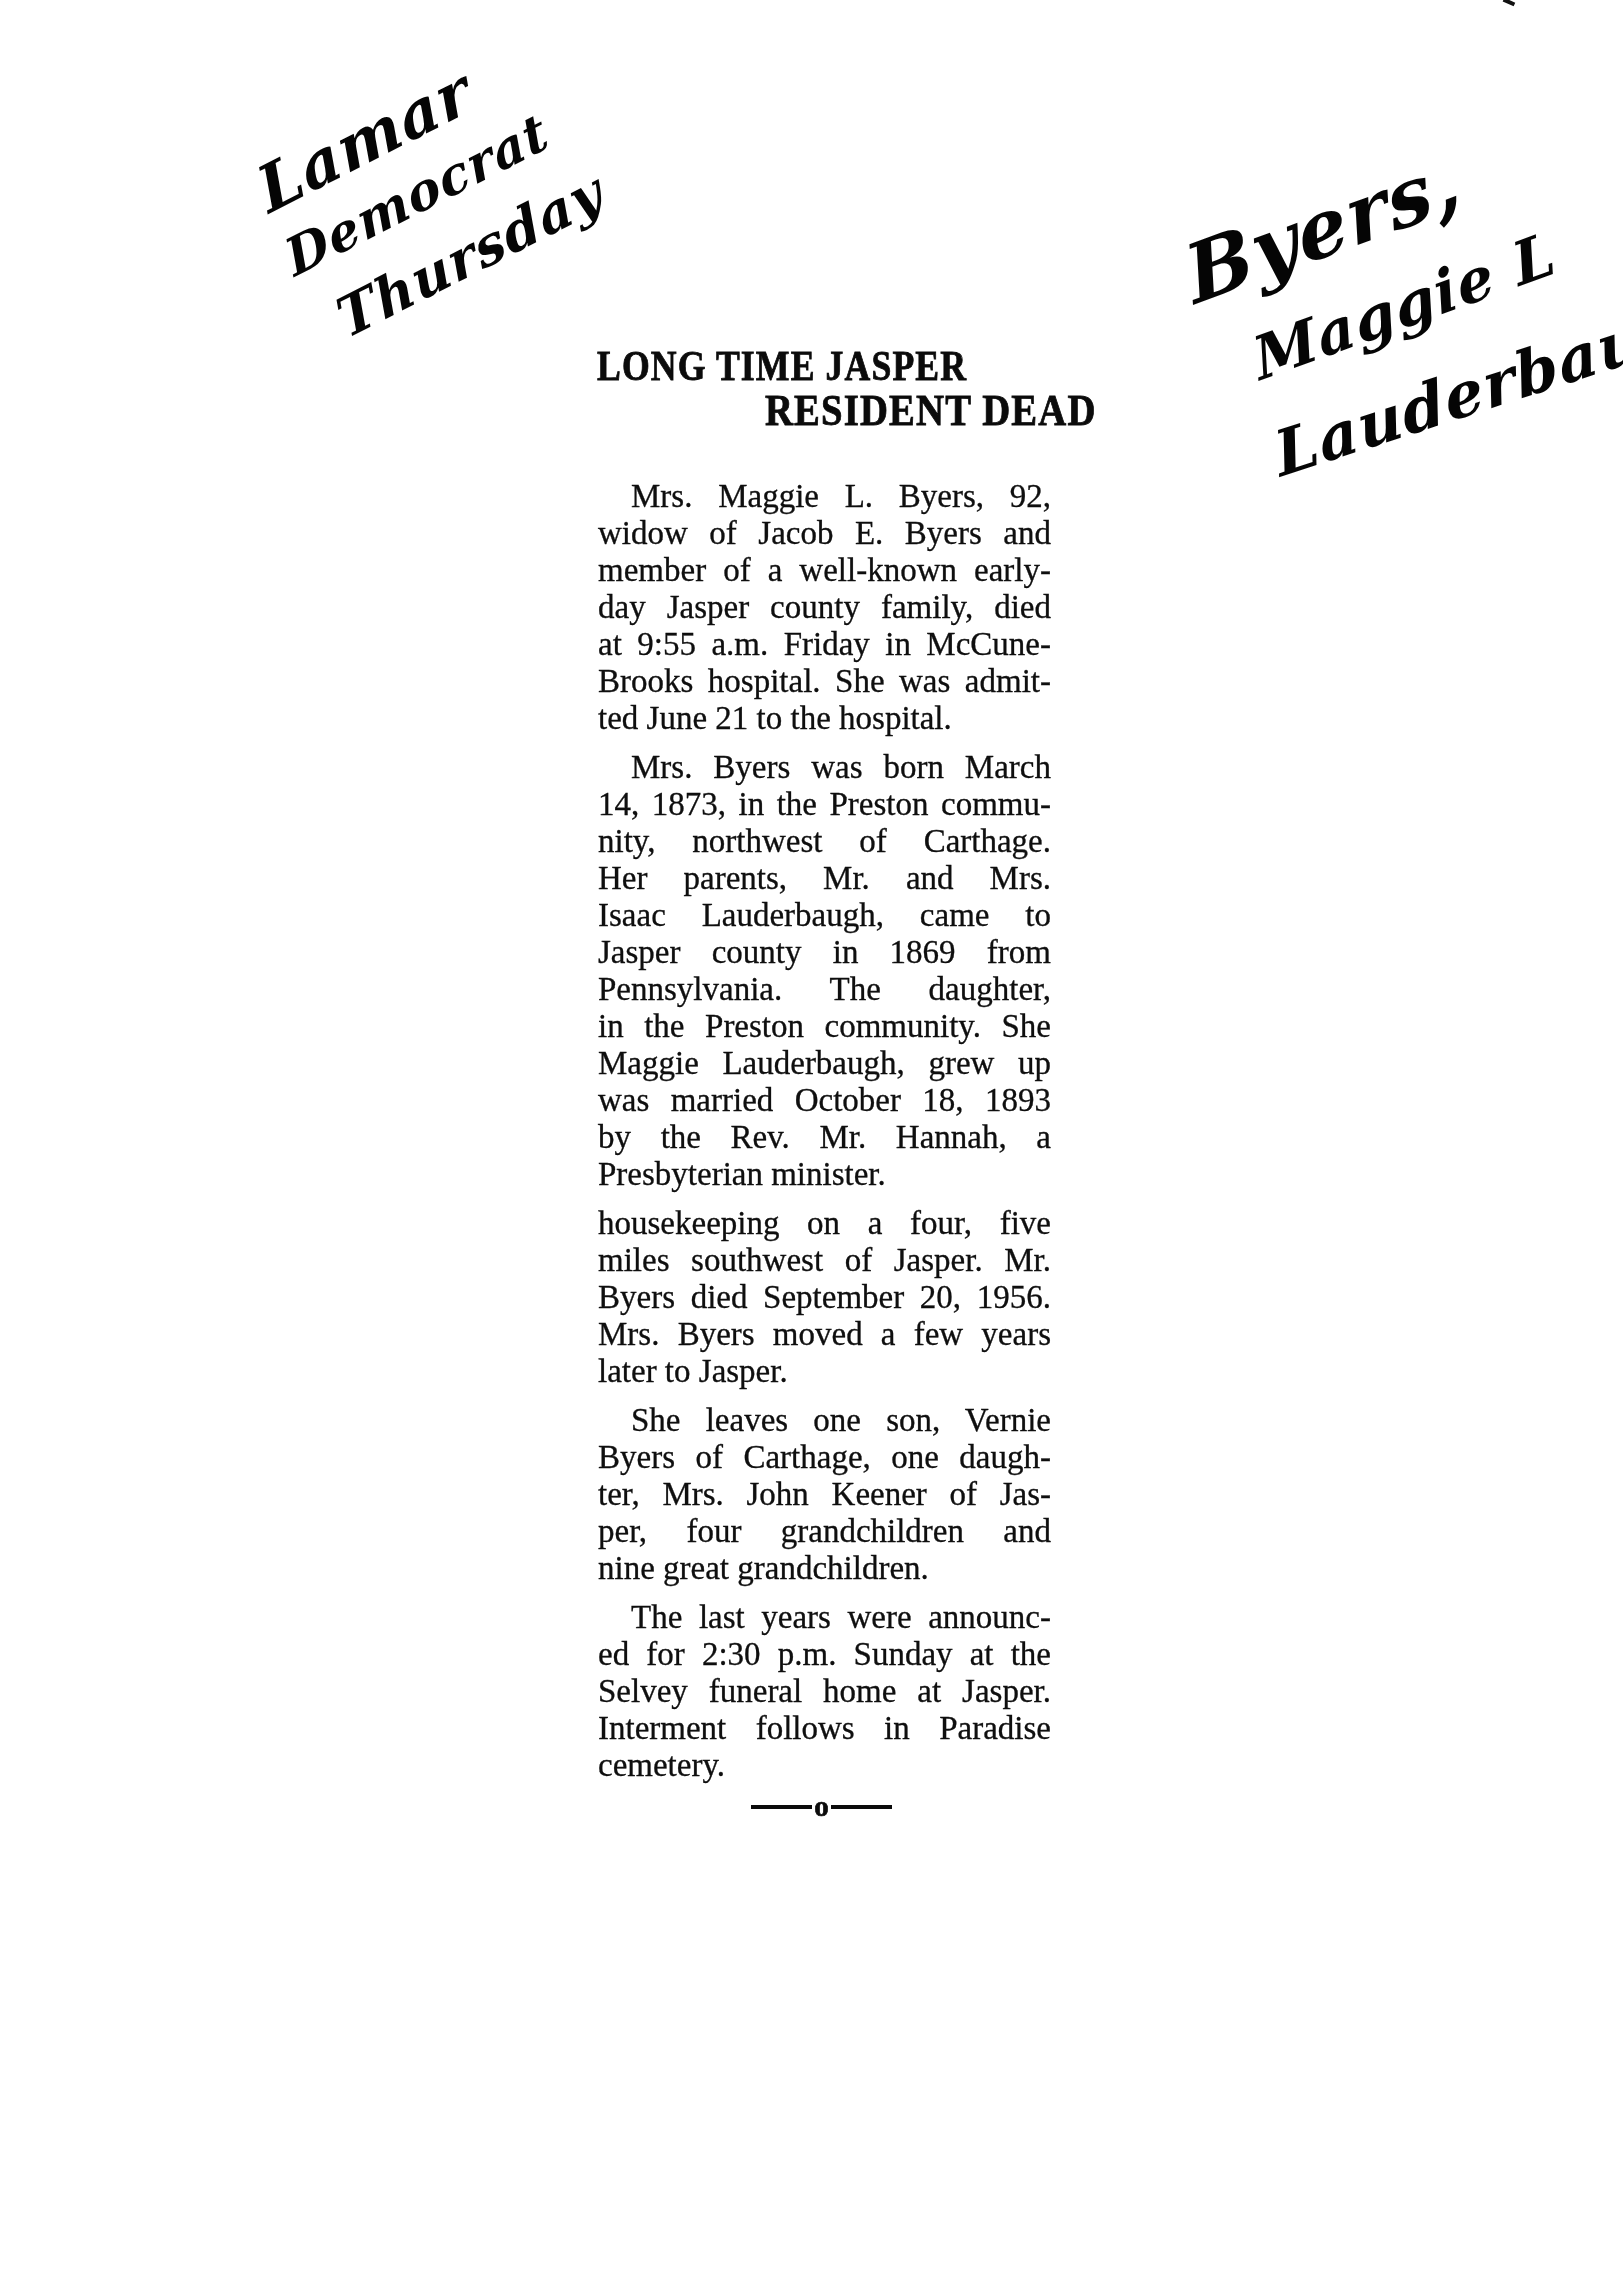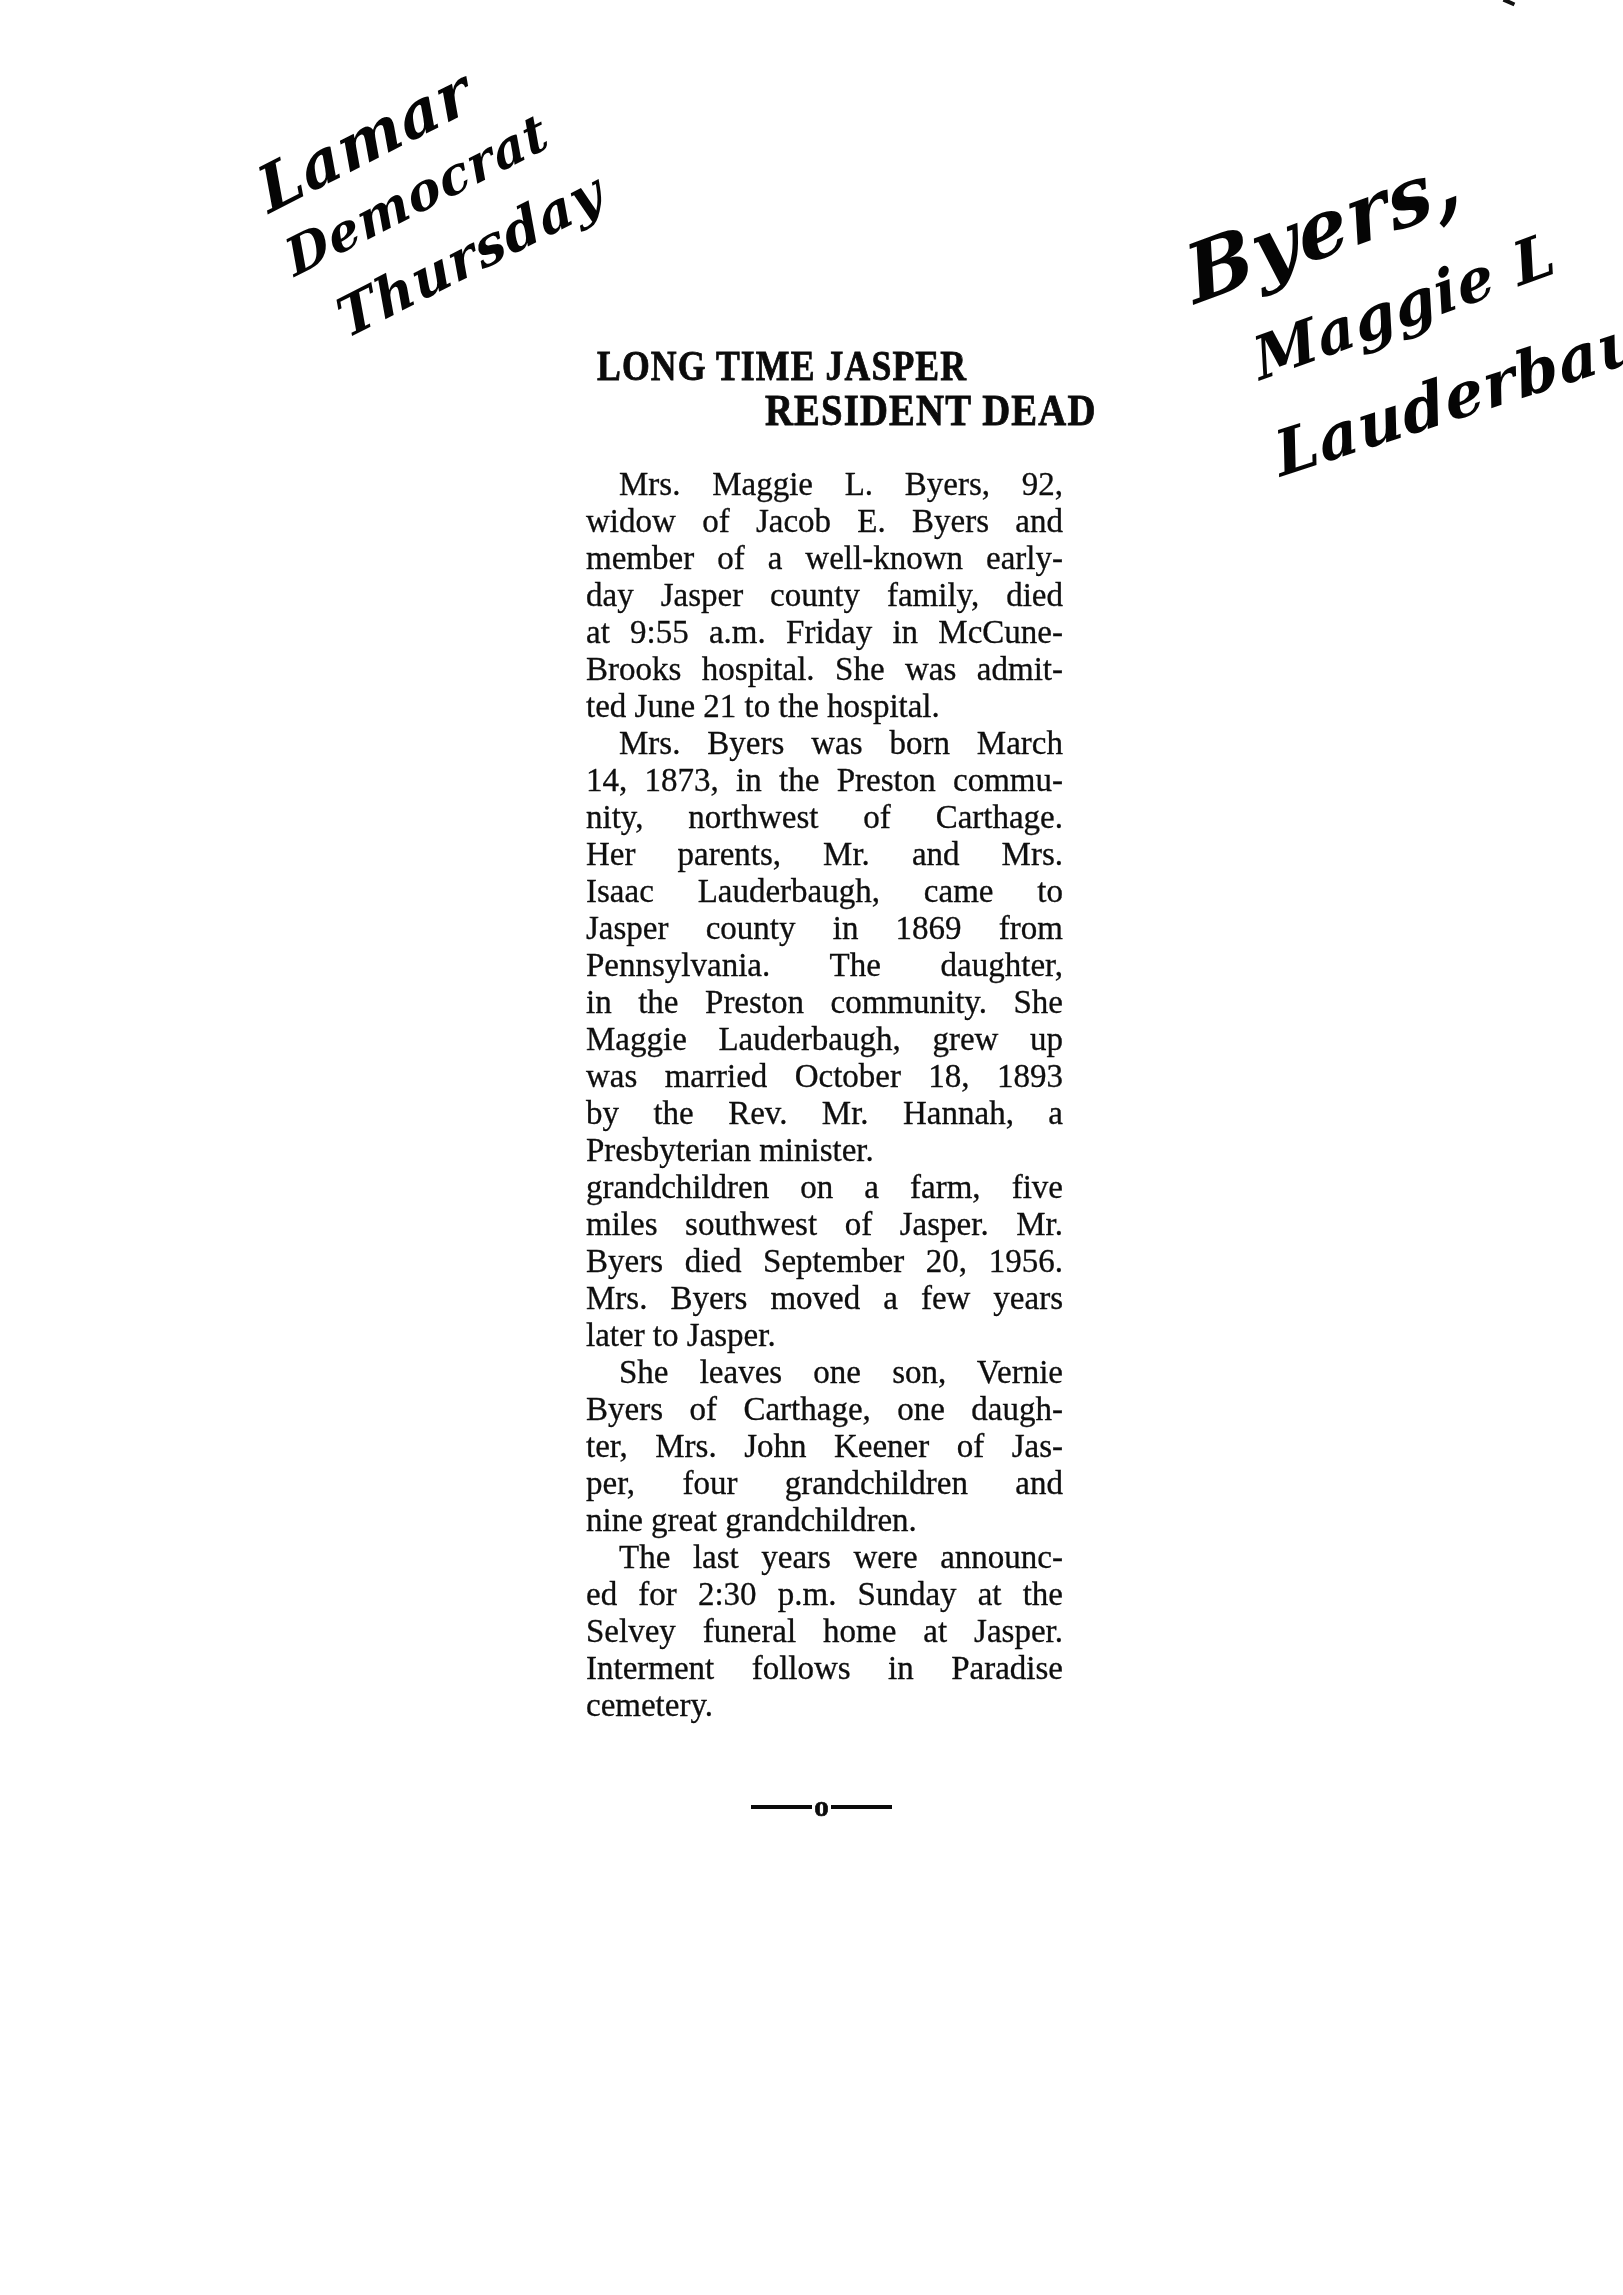--- a/index.html
+++ b/index.html
@@ -41,21 +41,21 @@
   .hl1{left:597px;top:342px;font-size:42px;transform:scaleX(0.85);}
   .hl2{left:765px;top:385px;font-size:44px;transform:scaleX(0.88);}
   
   .article{
     position:absolute;
     left:586px;top:466px;width:477px;
     font-size:33px;
     -webkit-text-stroke:0.3px #0b0b0b;
     color:#0f0f0f;
   }
-  .para{margin:0;padding:0;}
+  .para{margin:12px;padding:0;}
   .line{
     height:37px;
     line-height:37px;
     text-align:justify;
     text-align-last:justify;
     overflow:visible;
     white-space:normal;
   }
   .line.last{text-align-last:left;}
   .line.first{text-indent:33px;}
@@ -113,21 +113,21 @@
         <div class="line">Isaac Lauderbaugh, came to</div>
         <div class="line">Jasper county in 1869 from</div>
         <div class="line">Pennsylvania. The daughter,</div>
         <div class="line">in the Preston community. She</div>
         <div class="line">Maggie Lauderbaugh, grew up</div>
         <div class="line">was married October 18, 1893</div>
         <div class="line">by the Rev. Mr. Hannah, a</div>
         <div class="line last">Presbyterian minister.</div>
       </div>
       <div class="para">
-        <div class="line">grandchildren on a farm, five</div>
+        <div class="line">housekeeping on a four, five</div>
         <div class="line">miles southwest of Jasper. Mr.</div>
         <div class="line">Byers died September 20, 1956.</div>
         <div class="line">Mrs. Byers moved a few years</div>
         <div class="line last">later to Jasper.</div>
       </div>
       <div class="para">
         <div class="line first">She leaves one son, Vernie</div>
         <div class="line">Byers of Carthage, one daugh-</div>
         <div class="line">ter, Mrs. John Keener of Jas-</div>
         <div class="line">per, four grandchildren and</div>

